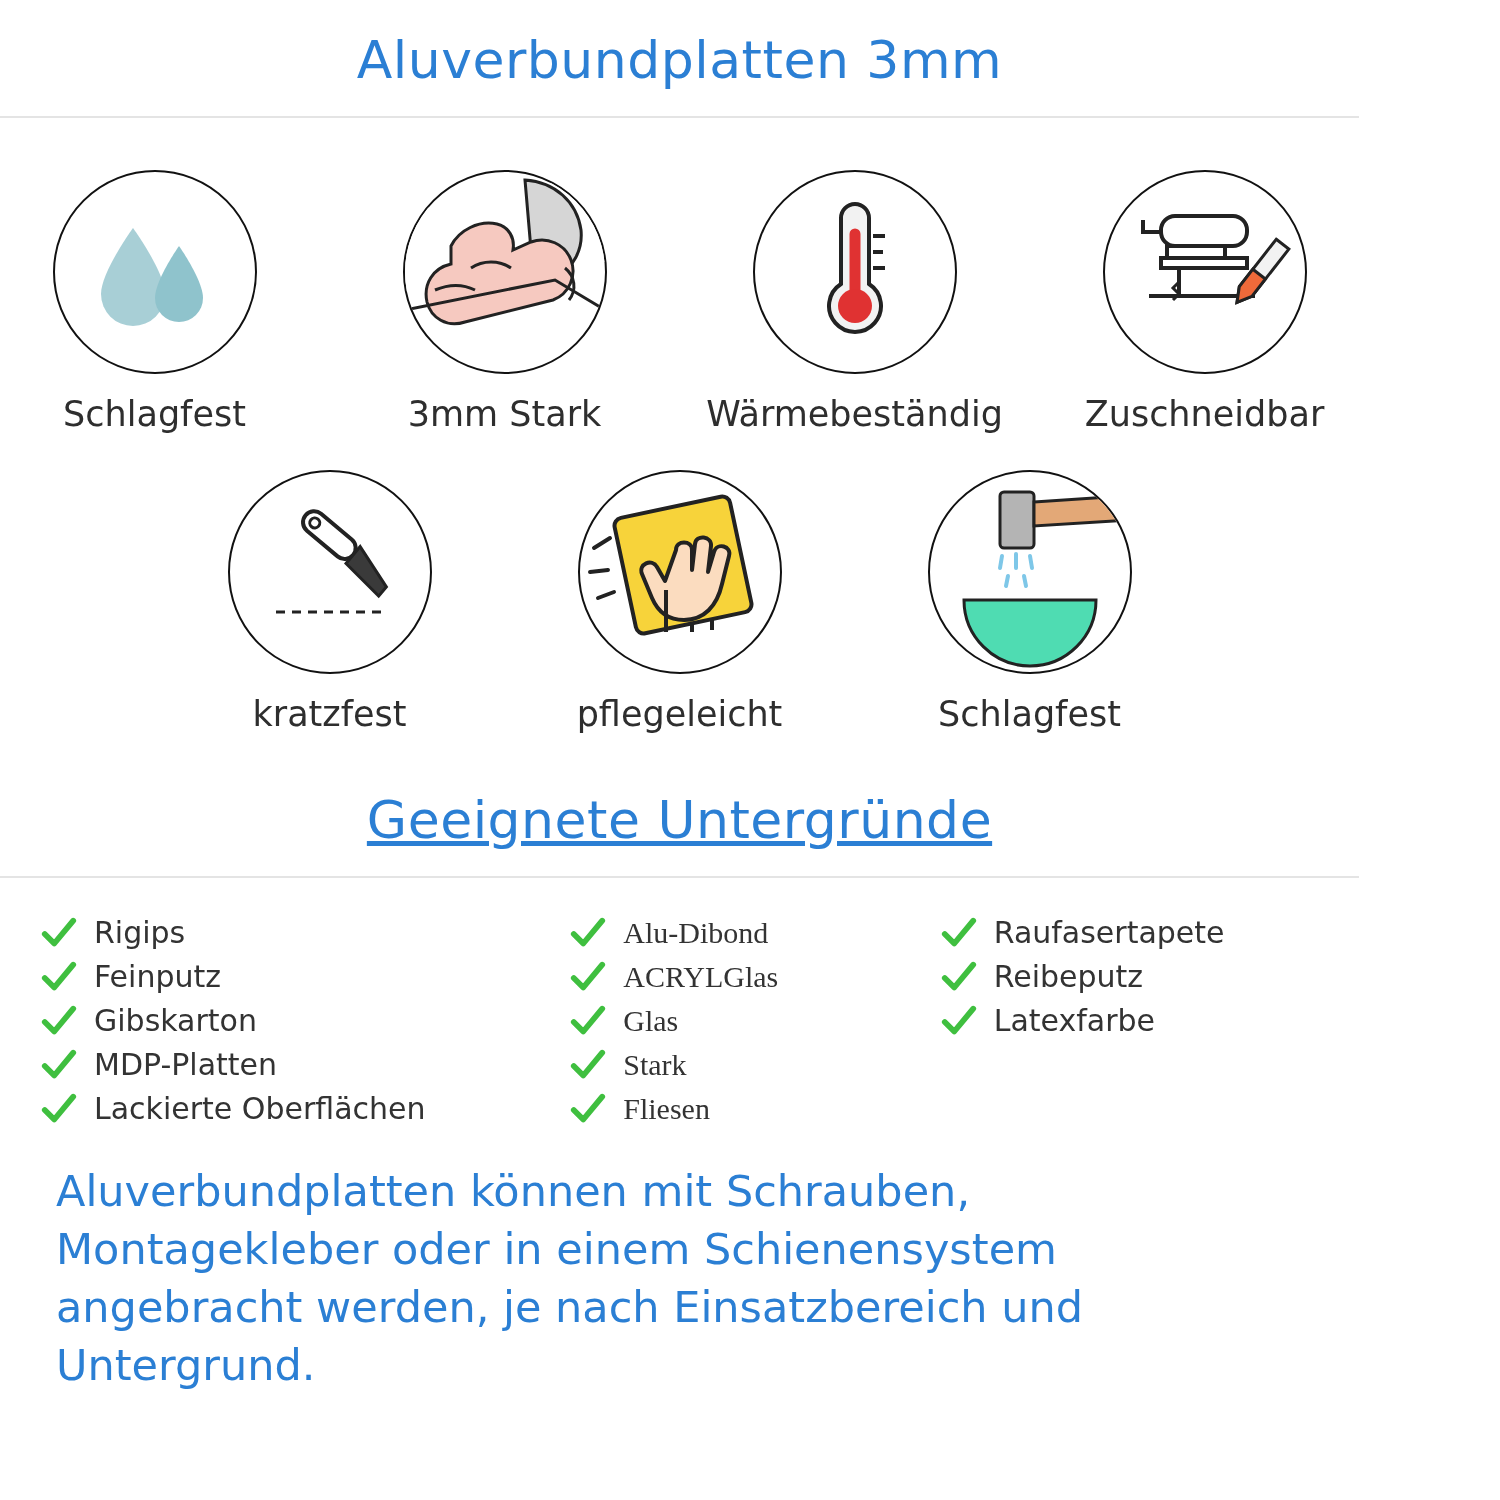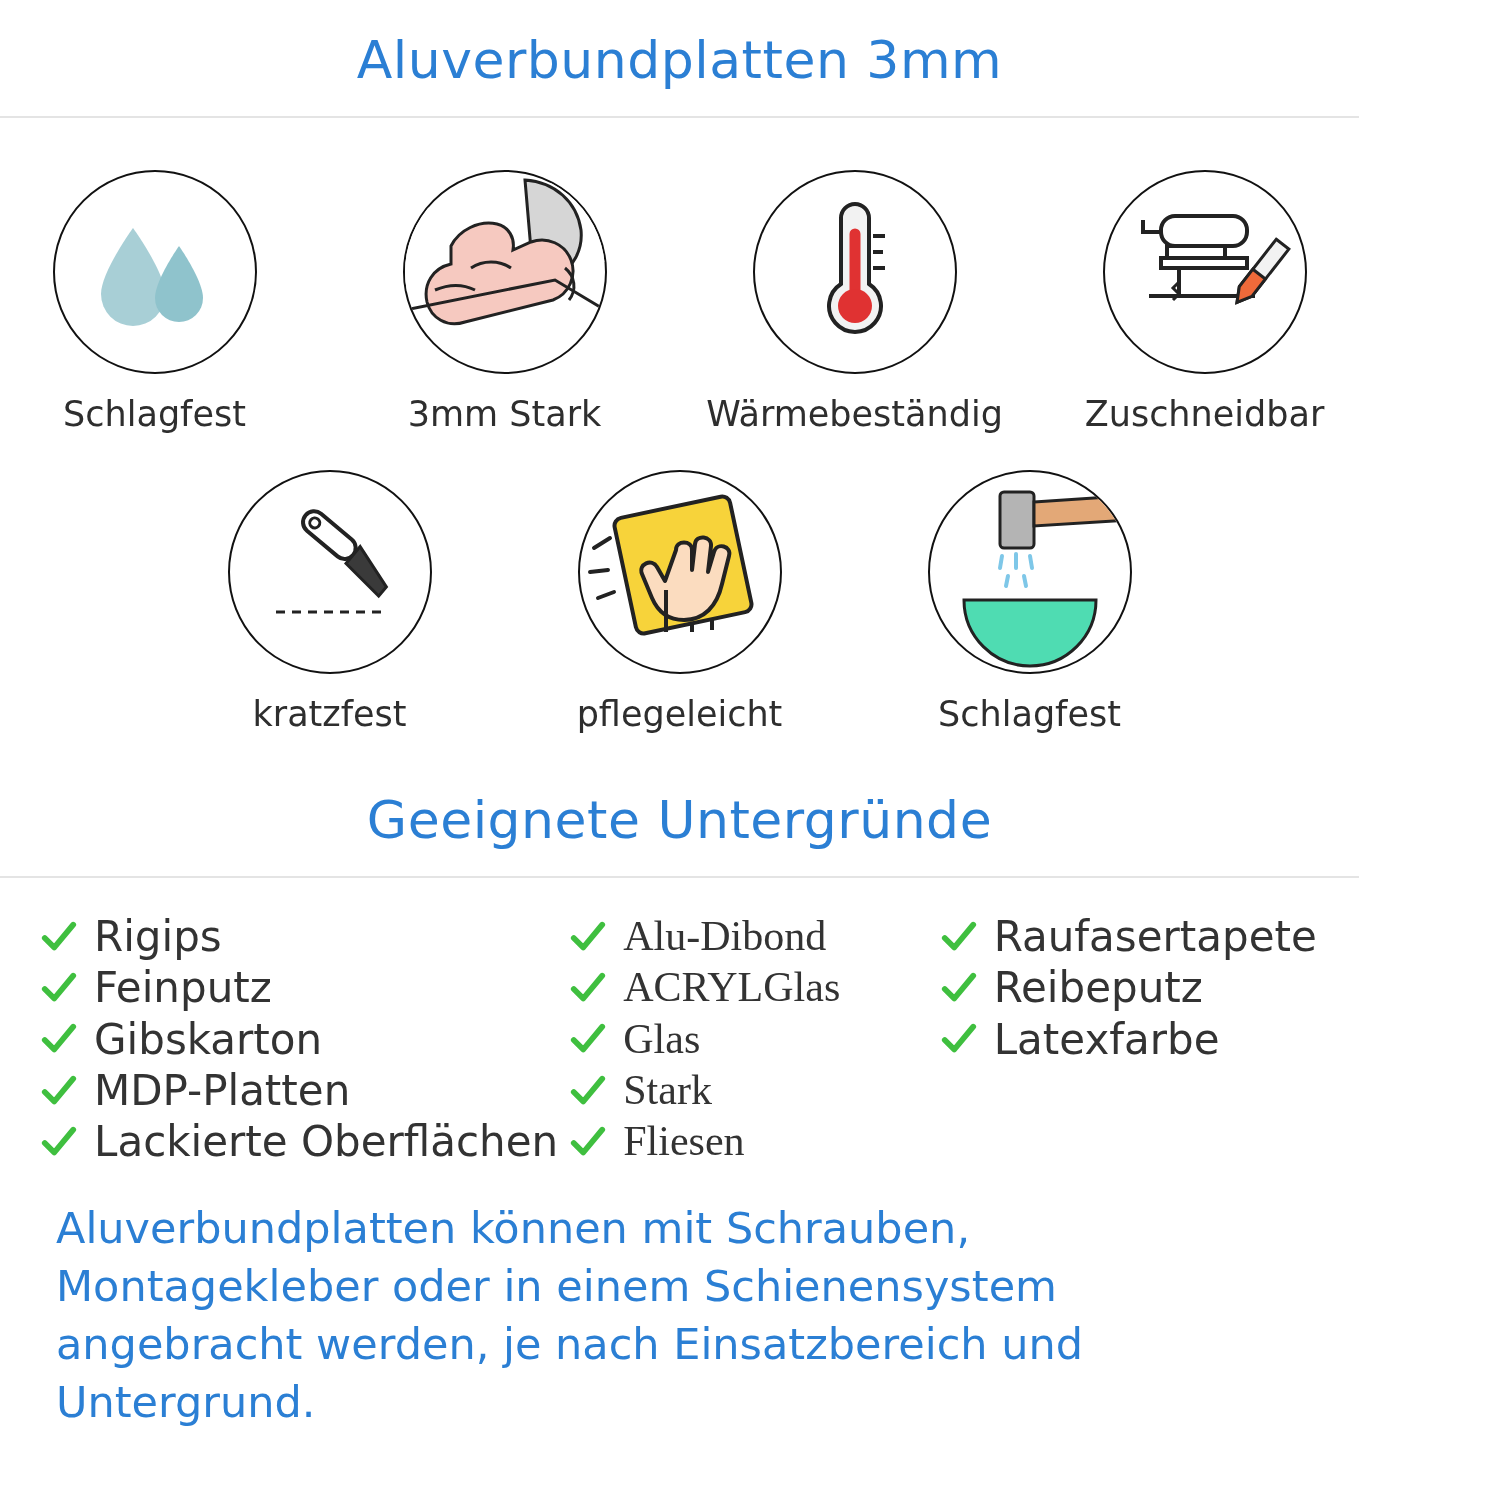--- a/index.html
+++ b/index.html
@@ -85,21 +85,21 @@
     flex-direction: column;
     gap: 6px;
   }
   .sub-col.c1 { width: 600px; }
   .sub-col.c2 { width: 420px; font-family: Liberation Serif, serif; }
   .sub-col.c3 { width: 430px; }
   .sub-item {
     display: flex;
     align-items: center;
     gap: 16px;
-    font-size: 42px;
+    font-size: 30px;
     color: #333;
     line-height: 1.08;
     white-space: nowrap;
   }
   .check {
     flex: 0 0 auto;
     width: 38px;
     height: 38px;
     display: inline-block;
   }
@@ -228,21 +228,21 @@
               <line x1="94" y1="104" x2="96" y2="114"></line>
             </g>
           </svg>
         </div>
         <div class="feat-label">Schlagfest</div>
       </div>
 
     </div>
   </div>
 
-  <div class="title" style="padding-top:56px;">Geeignete Untergründe</div>
+  <div class="title" style="padding-top:56px;text-decoration:underline;">Geeignete Untergründe</div>
   <div class="rule"></div>
 
   <div class="substrates">
 
     <div class="sub-col c1">
       <div class="sub-item">
         <svg class="check" viewBox="0 0 40 40">
             <path d="M5 21 L15 31 L35 7" fill="none" stroke="#3fbf3f" stroke-width="6" stroke-linecap="round" stroke-linejoin="round"></path>
           </svg>
         <span>Rigips</span>

